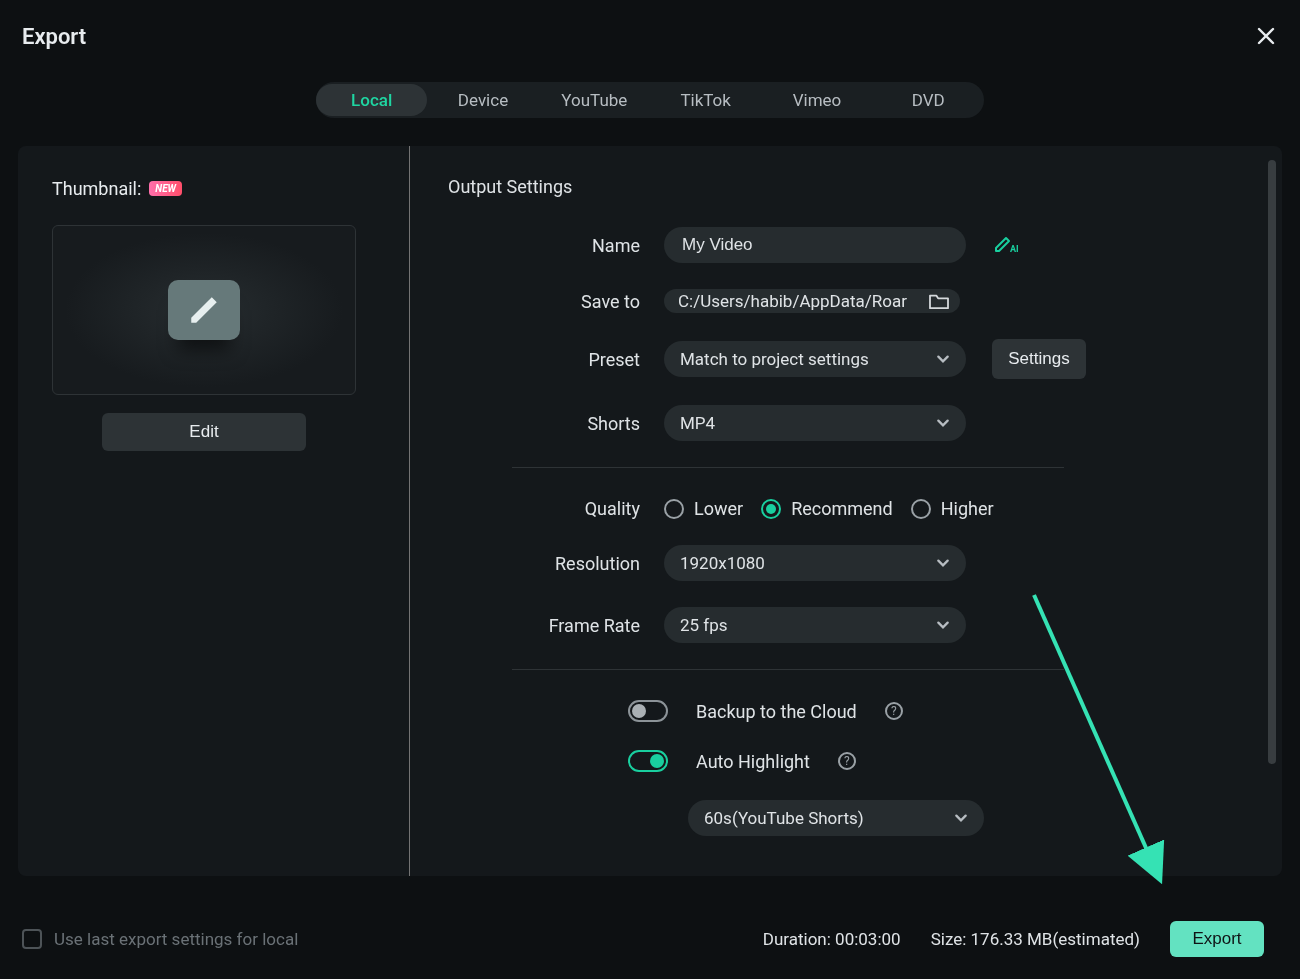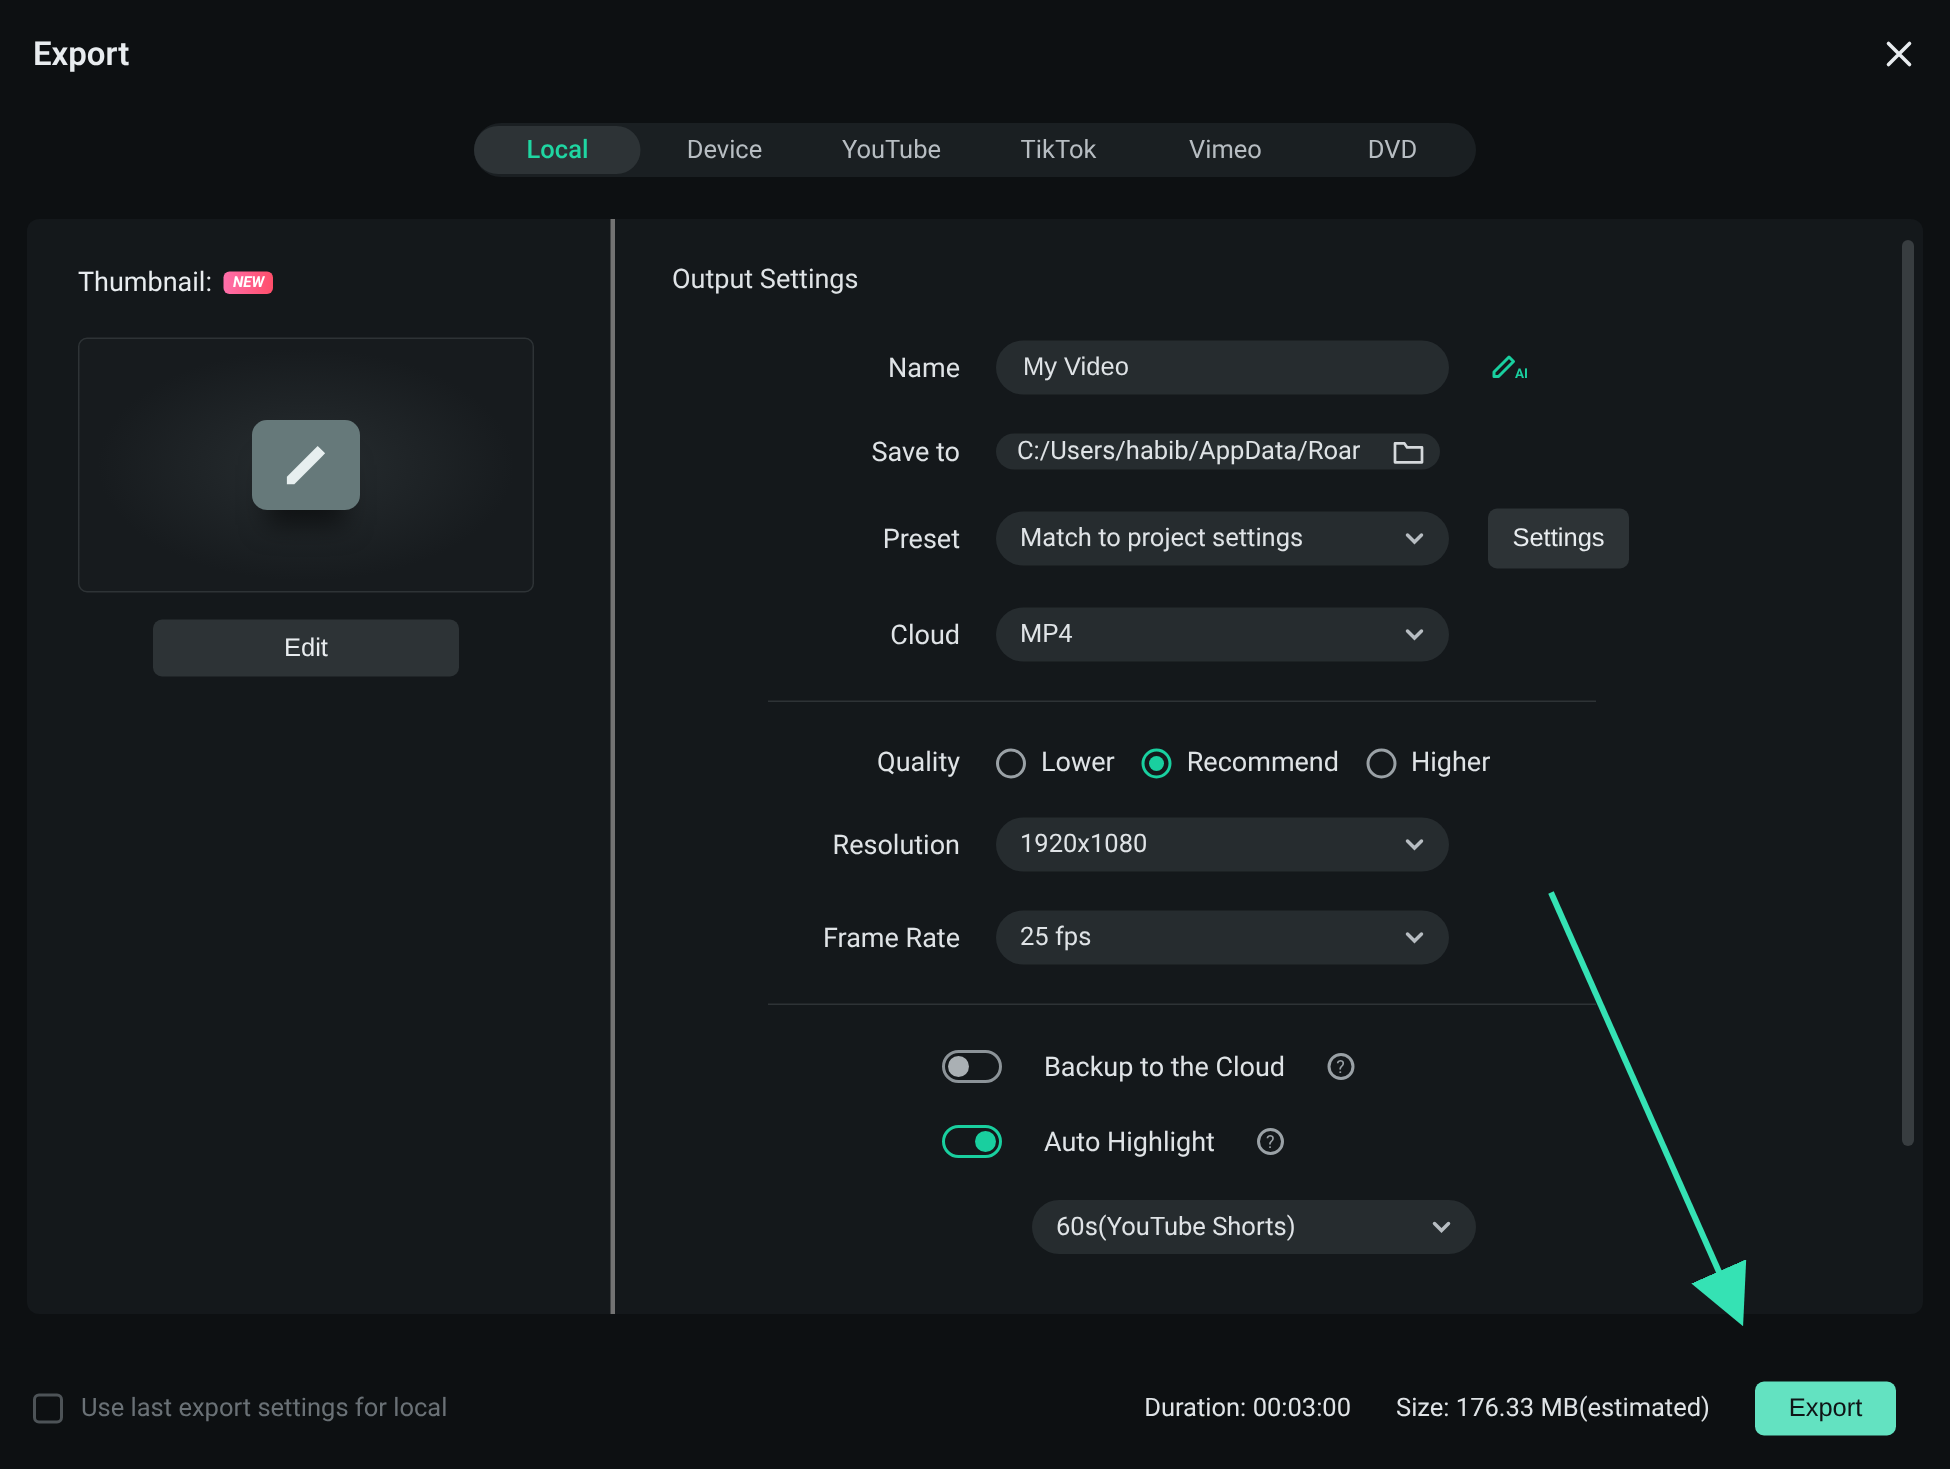--- a/index.html
+++ b/index.html
@@ -15,21 +15,21 @@
   
   .tabs { margin: 26px auto 0 auto; display: flex; align-items: center; background: #1a1f22; border-radius: 18px; height: 36px; width: 668px; }
   .tab { flex: 1; text-align: center; font-size: 17px; color: #b7bdc2; padding: 6px 0; border-radius: 18px; cursor: pointer; }
   .tab.active { background: #2d3336; color: #1fd6a2; font-weight: 500; }
 
   
   .card { margin: 28px 18px 0 18px; background: #14181b; border-radius: 8px; height: 730px; display: flex; position: relative; overflow: hidden; }
   .scrollbar { position: absolute; right: 6px; top: 14px; width: 8px; height: 604px; background: #383d40; border-radius: 4px; }
 
   
-  .left-panel { width: 392px; padding: 32px 34px 0 34px; border-right: 3px solid #737373; }
+  .left-panel { width: 392px; padding: 32px 34px 0 34px; border-right: 1px solid #737373; }
   .thumb-label { font-size: 18px; color: #e8ecef; display: inline; }
   .new-badge { display: inline-block; margin-left: 4px; padding: 2px 6px; font-size: 10px; font-weight: 700; font-style: italic; color: #fff; background: linear-gradient(90deg, #ff6fab, #ff4e6a); border-radius: 4px; vertical-align: 3px; }
   .thumb-box { margin-top: 26px; width: 304px; height: 170px; border: 1px solid #2e3336; border-radius: 6px; background: radial-gradient(ellipse at center, #272d30 0%, #171b1e 65%); display: flex; align-items: center; justify-content: center; position: relative; }
   .thumb-icon { width: 72px; height: 60px; background: #66797a; border-radius: 10px; display: flex; align-items: center; justify-content: center; box-shadow: 0 20px 18px -10px rgba(0,0,0,0.55); }
   .thumb-icon svg { width: 34px; height: 34px; color: #e7efef; }
   .edit-btn { margin-top: 18px; width: 204px; height: 38px; margin-left: 50px; background: #2d3336; border: none; border-radius: 6px; color: #e8ecef; font-size: 17px; cursor: pointer; }
 
   
   .right-panel { flex: 1; padding: 30px 60px 0 38px; overflow: hidden; }
   .section-title { font-size: 18px; color: #dfe3e6; margin-bottom: 30px; }
@@ -156,21 +156,21 @@
           <span>Match to project settings</span>
           <svg class="chev" viewBox="0 0 12 12">
               <path d="M2 4 L6 8 L10 4" stroke="currentColor" stroke-width="2" fill="none" stroke-linecap="round"></path>
             </svg>
         </div>
         <button class="settings-btn">Settings</button>
       </div>
     </div>
 
     <div class="form-row">
-      <div class="label">Cloud</div>
+      <div class="label">Shorts</div>
       <div class="control">
         <div class="select">
           <span>MP4</span>
           <svg class="chev" viewBox="0 0 12 12">
               <path d="M2 4 L6 8 L10 4" stroke="currentColor" stroke-width="2" fill="none" stroke-linecap="round"></path>
             </svg>
         </div>
       </div>
     </div>
 

